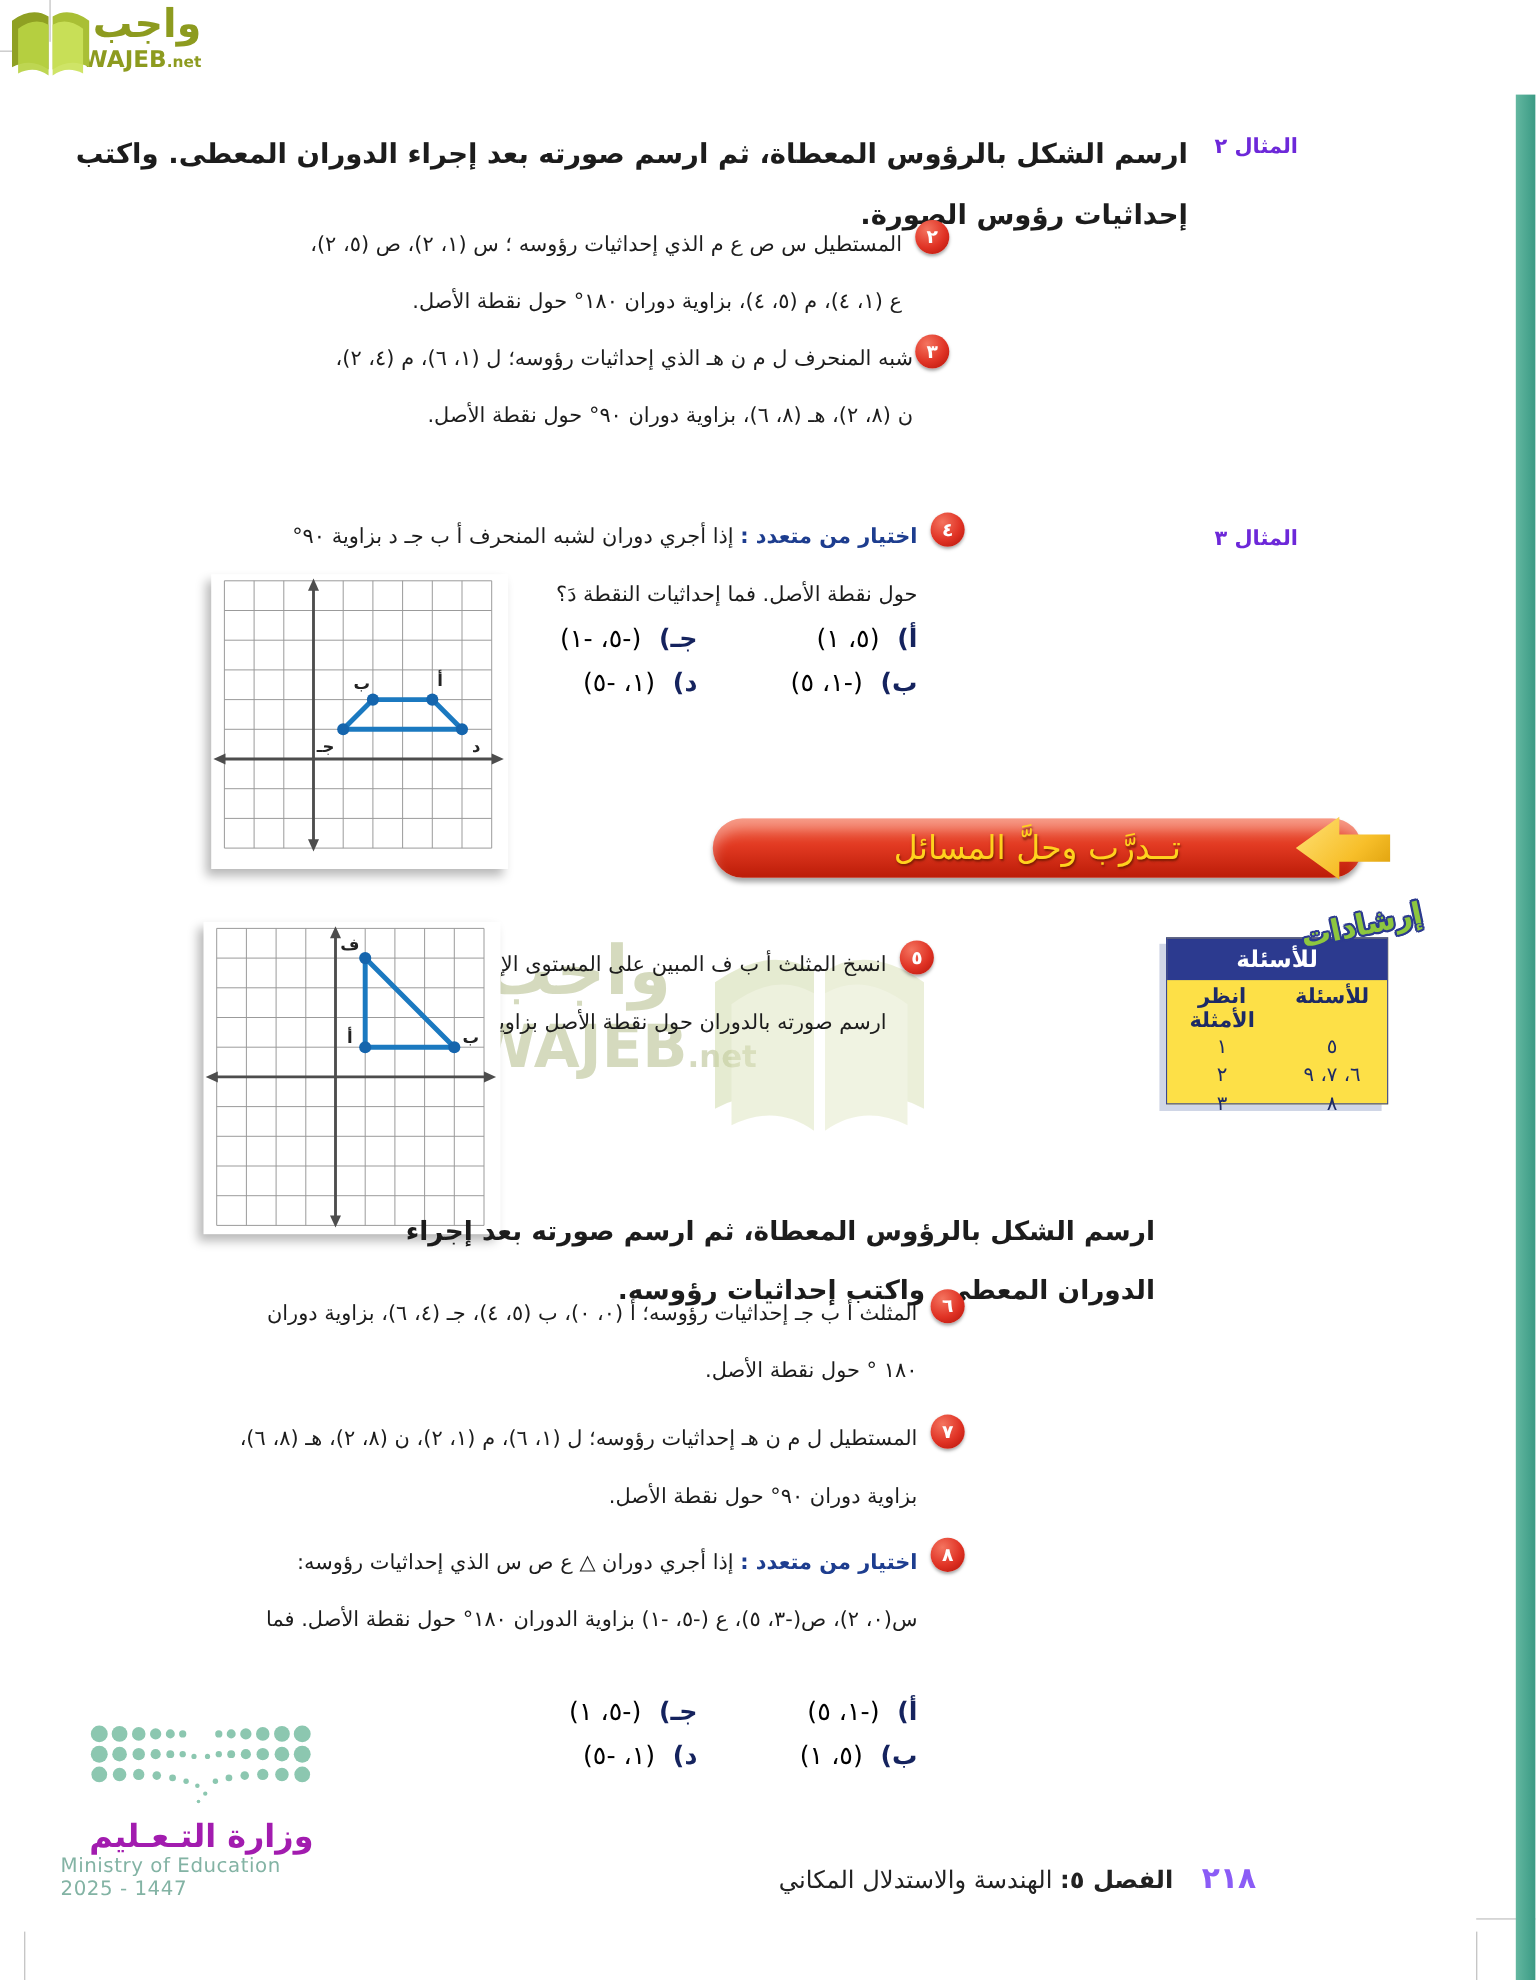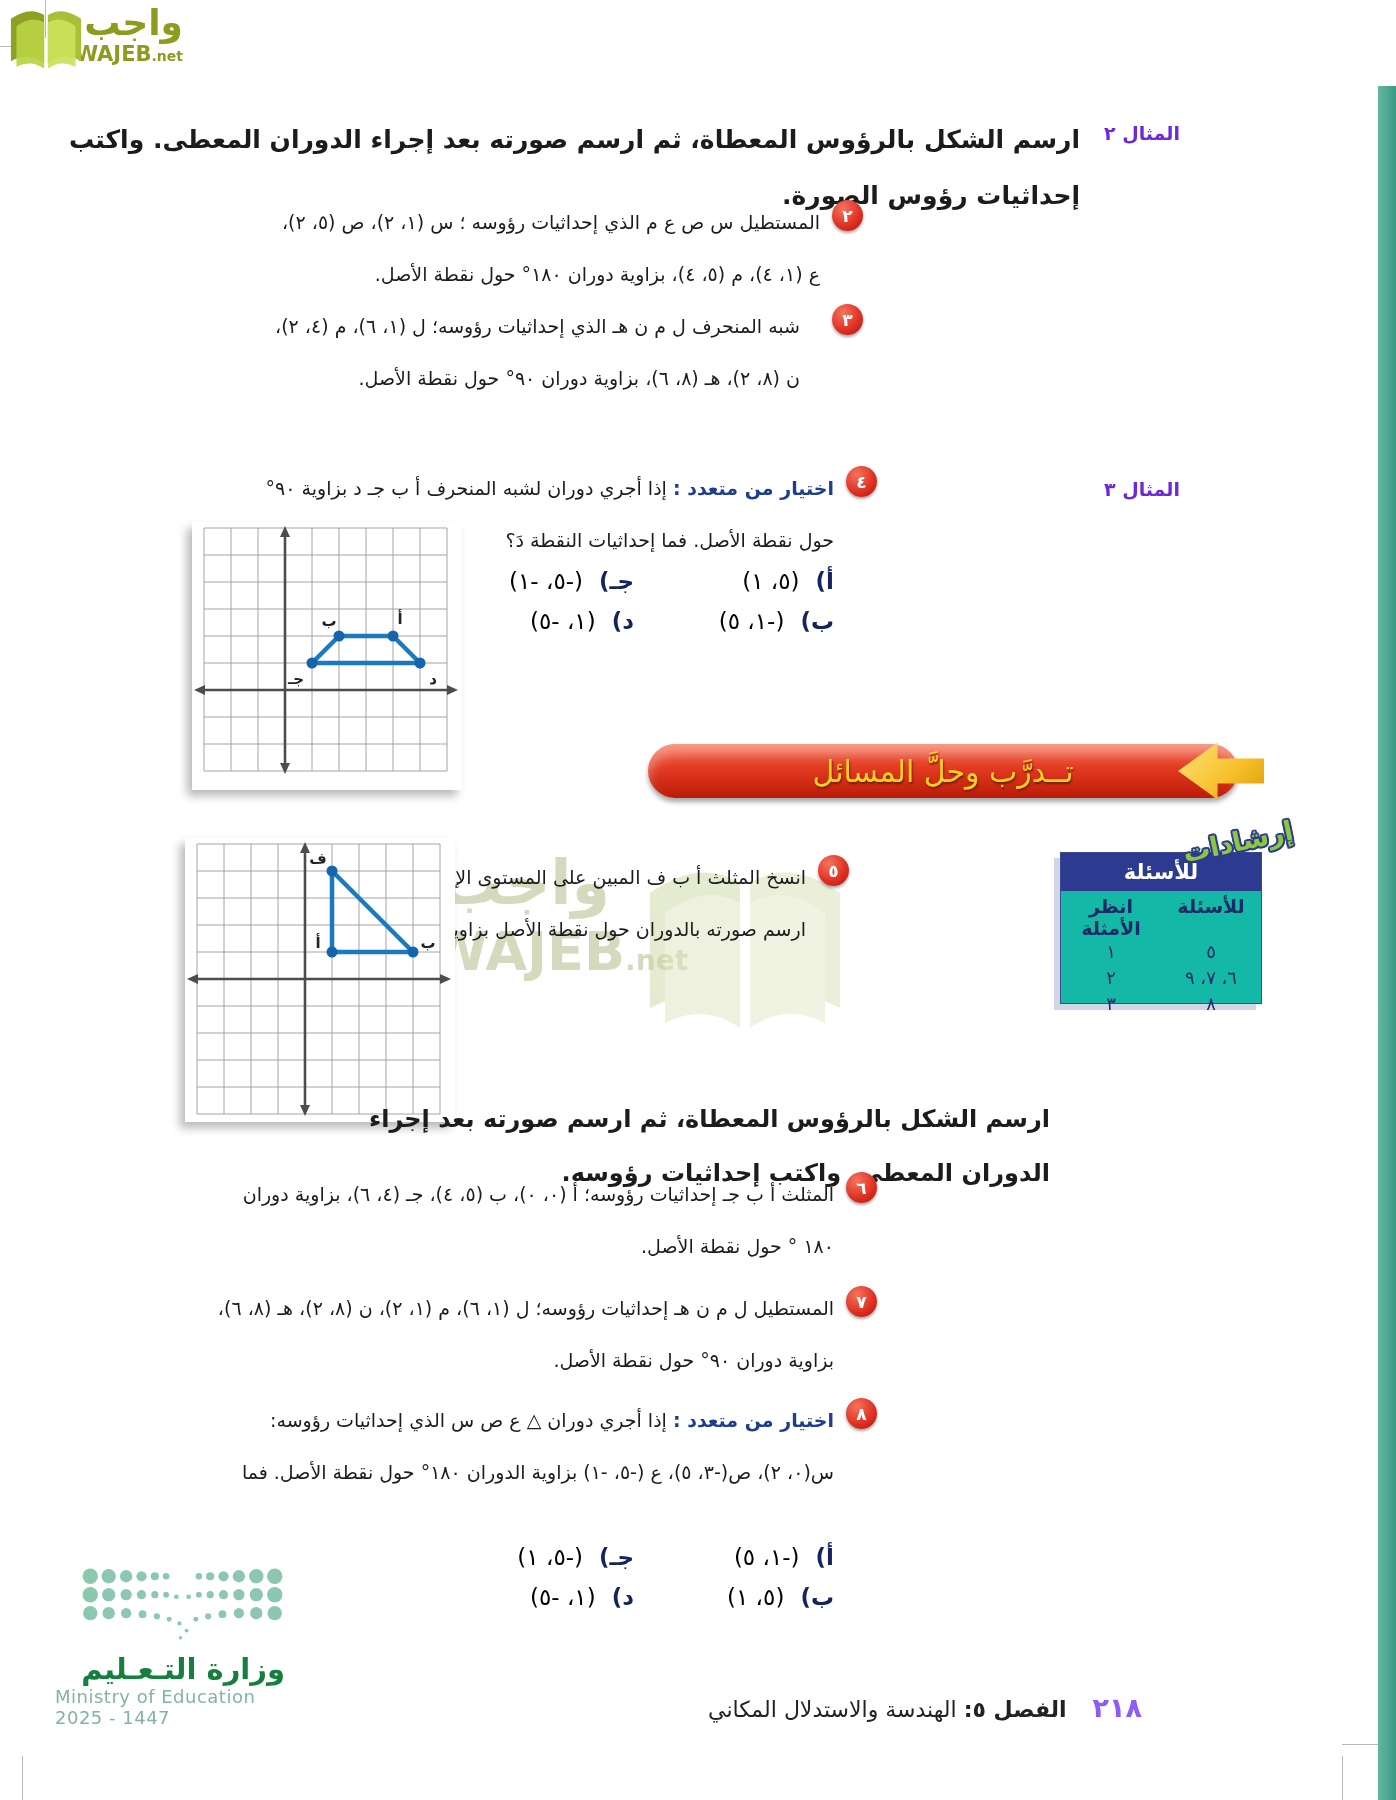--- a/index.html
+++ b/index.html
@@ -22,40 +22,40 @@
   .banner { left:648px; top:744px; width:590px; height:54px; border-radius:27px;
     background:linear-gradient(180deg,#f3684a 0%,#e23a22 45%,#bb1b07 100%);
     box-shadow:0 4px 5px rgba(0,0,0,.35), inset 0 10px 12px rgba(255,255,255,.35);
     display:flex; align-items:center; justify-content:center; }
   .banner-text { color:#ffd21e; font-weight:normal; font-size:30px;
     text-shadow:1px 2px 2px rgba(110,25,0,.85); direction:rtl; }
   .banner-arrow { left:1178px; top:740px; width:86px; height:62px;
     background:linear-gradient(135deg,#ffe37a,#f7bf2a 60%,#d99a05);
     clip-path:polygon(0% 50%, 46% 4%, 46% 30%, 100% 30%, 100% 70%, 46% 70%, 46% 96%);
     filter:drop-shadow(2px 3px 2px rgba(0,0,0,.35)); }
-  .hints { left:1060px; top:852px; width:202px; height:152px; background:#14b8a6;
+  .hints { left:1060px; top:852px; width:202px; height:152px; background:#fde047;
     border:1.5px solid #3a488f; box-shadow:-6px 6px 0 rgba(150,165,200,.45); }
   .hints-header { height:38px; background:#2c3a8f; display:flex; align-items:center;
     justify-content:center; color:#fff; font-weight:bold; font-size:21px; direction:rtl; }
   .hints-grid { display:grid; grid-template-columns:1fr 1fr; direction:rtl;
     text-align:center; color:#1d2a66; padding-top:4px; }
   .hints-grid .h { font-weight:bold; font-size:19px; }
   .hints-grid .v { font-size:18px; line-height:26px; }
   .sticker { left:1182px; top:826px; transform:rotate(-12deg); color:#8dc63f;
     font-weight:bold; font-size:27px; direction:rtl;
     text-shadow:2px 0 0 #2c3a8f,-2px 0 0 #2c3a8f,0 2px 0 #2c3a8f,0 -2px 0 #2c3a8f,
       1.5px 1.5px 0 #2c3a8f,-1.5px -1.5px 0 #2c3a8f,1.5px -1.5px 0 #2c3a8f,-1.5px 1.5px 0 #2c3a8f; }
   .wm { color:#b3bd8a; opacity:.55; direction:rtl; }
   .greenbar { left:1378px; top:86px; width:18px; height:1714px;
     background:linear-gradient(90deg,#63b7a0,#3a9a84); }
   .cropmark { background:#b9b9b9; }
   .logo-ar { color:#8d9b1f; font-weight:bold; font-size:36px; line-height:38px; direction:rtl; }
   .logo-en { color:#8d9b1f; font-weight:bold; font-size:21px; }
   .logo-en small { font-size:14px; font-weight:bold; }
-  .ministry-title { color:#15803d; font-size:29px; font-weight:bold; direction:rtl; }
+  .ministry-title { color:#a21caf; font-size:29px; font-weight:bold; direction:rtl; }
   .ministry-sub { color:#83b3a4; font-size:18px; letter-spacing:.5px; }
   .footer { top:1692px; right:254px; display:flex; direction:rtl; gap:26px; align-items:baseline; }
   .footer .pg { font-weight:bold; font-size:27px; color:#8b5cf6; }
   .footer .ch { font-size:22px; color:#222; direction:rtl; }
   svg text { font-family:"DejaVu Sans", sans-serif; }
 </style>
 </head>
 <body>
 
 <div class="abs cropmark" style="left:45px;top:0;width:1px;height:38px;"></div>
@@ -92,21 +92,21 @@
     <span>٢</span>
   </div>
 <div class="abs ar itemline" style="right:576px;top:196px;">
   <div>المستطيل س ص ع م الذي إحداثيات رؤوسه ؛ س (١، ٢)، ص (٥، ٢)،</div>
   <div>ع (١، ٤)، م (٥، ٤)، بزاوية دوران ١٨٠° حول نقطة الأصل.</div>
 </div>
 
 <div class="abs numcircle" style="left:832px;top:304px;">
     <span>٣</span>
   </div>
-<div class="abs ar itemline" style="right:596px;top:300px;">
+<div class="abs ar itemline" style="right:566px;top:300px;">
   <div>شبه المنحرف ل م ن هـ الذي إحداثيات رؤوسه؛ ل (١، ٦)، م (٤، ٢)،</div>
   <div>ن (٨، ٢)، هـ (٨، ٦)، بزاوية دوران ٩٠° حول نقطة الأصل.</div>
 </div>
 
 <div class="abs example-label ar" style="right:216px;top:478px;">المثال ٣</div>
 
 <div class="abs numcircle" style="left:846px;top:466px;">
     <span>٤</span>
   </div>
 <div class="abs ar itemline" style="right:562px;top:462px;">

